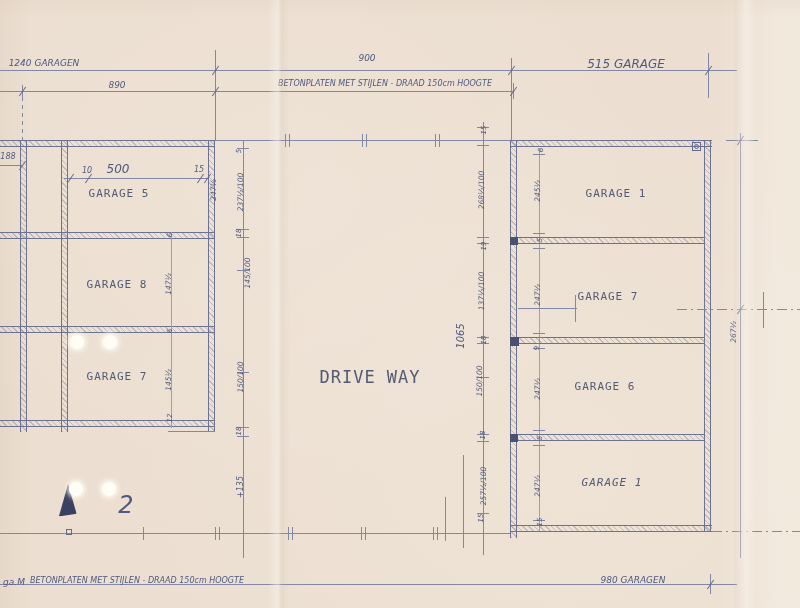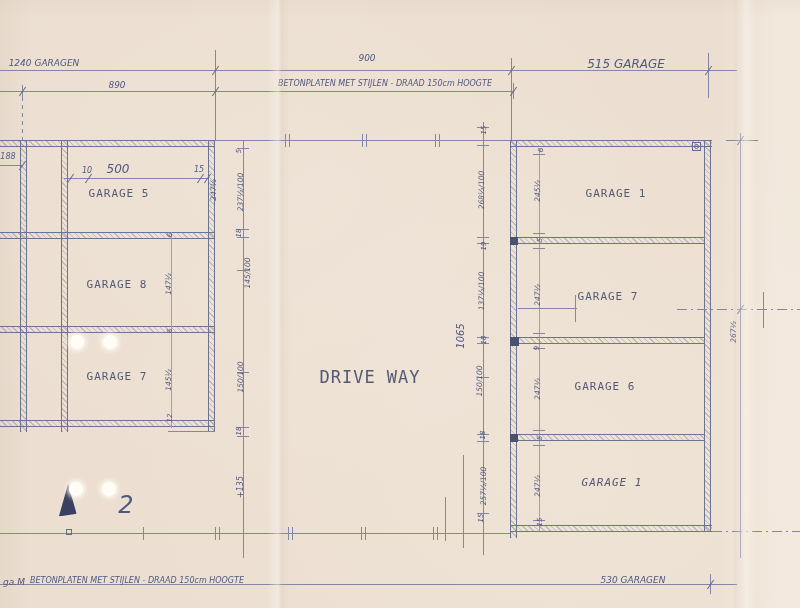--- a/index.html
+++ b/index.html
@@ -158,21 +158,21 @@
       <div class="lbl hand" style="left: 117px; top: 85px; font-size: 9px; letter-spacing: 0px; transform: translate(-50%, -50%) rotate(0deg);">890</div>
       <div class="lbl hand" style="left: 367px; top: 58px; font-size: 9px; letter-spacing: 0px; transform: translate(-50%, -50%) rotate(0deg);">900</div>
       <div class="lbl hand" style="left: 385px; top: 84px; font-size: 8px; letter-spacing: 0px; transform: translate(-50%, -50%) rotate(0deg);">BETONPLATEN MET STIJLEN - DRAAD 150cm HOOGTE</div>
       <div class="lbl hand" style="left: 626px; top: 64px; font-size: 12px; letter-spacing: 0px; transform: translate(-50%, -50%) rotate(0deg);">515 GARAGE</div>
       <div class="lbl hand" style="left: 8px; top: 157px; font-size: 8px; letter-spacing: 0px; transform: translate(-50%, -50%) rotate(0deg);">188</div>
       <div class="lbl hand" style="left: 87px; top: 171px; font-size: 8px; letter-spacing: 0px; transform: translate(-50%, -50%) rotate(0deg);">10</div>
       <div class="lbl hand" style="left: 118px; top: 169px; font-size: 12px; letter-spacing: 0px; transform: translate(-50%, -50%) rotate(0deg);">500</div>
       <div class="lbl hand" style="left: 199px; top: 170px; font-size: 8px; letter-spacing: 0px; transform: translate(-50%, -50%) rotate(0deg);">15</div>
       <div class="lbl hand" style="left: 14px; top: 582px; font-size: 9px; letter-spacing: 0px; transform: translate(-50%, -50%) rotate(0deg);">ga.M</div>
       <div class="lbl hand" style="left: 137px; top: 581px; font-size: 8px; letter-spacing: 0px; transform: translate(-50%, -50%) rotate(0deg);">BETONPLATEN MET STIJLEN - DRAAD 150cm HOOGTE</div>
-      <div class="lbl hand" style="left: 633px; top: 580px; font-size: 9px; letter-spacing: 0px; transform: translate(-50%, -50%) rotate(0deg);">530 GARAGEN</div>
+      <div class="lbl hand" style="left: 633px; top: 580px; font-size: 9px; letter-spacing: 0px; transform: translate(-50%, -50%) rotate(0deg);">980 GARAGEN</div>
       <div class="lbl hand" style="left: 126px; top: 505px; font-size: 24px; letter-spacing: 0px; transform: translate(-50%, -50%) rotate(0deg);">2</div>
       <div class="lbl hand" style="left: 214px; top: 190px; font-size: 7.5px; letter-spacing: 0px; transform: translate(-50%, -50%) rotate(-90deg);">247½</div>
       <div class="lbl hand" style="left: 170px; top: 235px; font-size: 7px; letter-spacing: 0px; transform: translate(-50%, -50%) rotate(-90deg);">6</div>
       <div class="lbl hand" style="left: 169px; top: 284px; font-size: 7.5px; letter-spacing: 0px; transform: translate(-50%, -50%) rotate(-90deg);">147½</div>
       <div class="lbl hand" style="left: 170px; top: 331px; font-size: 7px; letter-spacing: 0px; transform: translate(-50%, -50%) rotate(-90deg);">6</div>
       <div class="lbl hand" style="left: 169px; top: 380px; font-size: 7.5px; letter-spacing: 0px; transform: translate(-50%, -50%) rotate(-90deg);">145½</div>
       <div class="lbl hand" style="left: 170px; top: 418px; font-size: 7px; letter-spacing: 0px; transform: translate(-50%, -50%) rotate(-90deg);">12</div>
       <div class="lbl hand" style="left: 239px; top: 151px; font-size: 7px; letter-spacing: 0px; transform: translate(-50%, -50%) rotate(-90deg);">5</div>
       <div class="lbl hand" style="left: 241px; top: 192px; font-size: 7.5px; letter-spacing: 0px; transform: translate(-50%, -50%) rotate(-90deg);">237½/100</div>
       <div class="lbl hand" style="left: 239px; top: 233px; font-size: 7px; letter-spacing: 0px; transform: translate(-50%, -50%) rotate(-90deg);">18</div>

